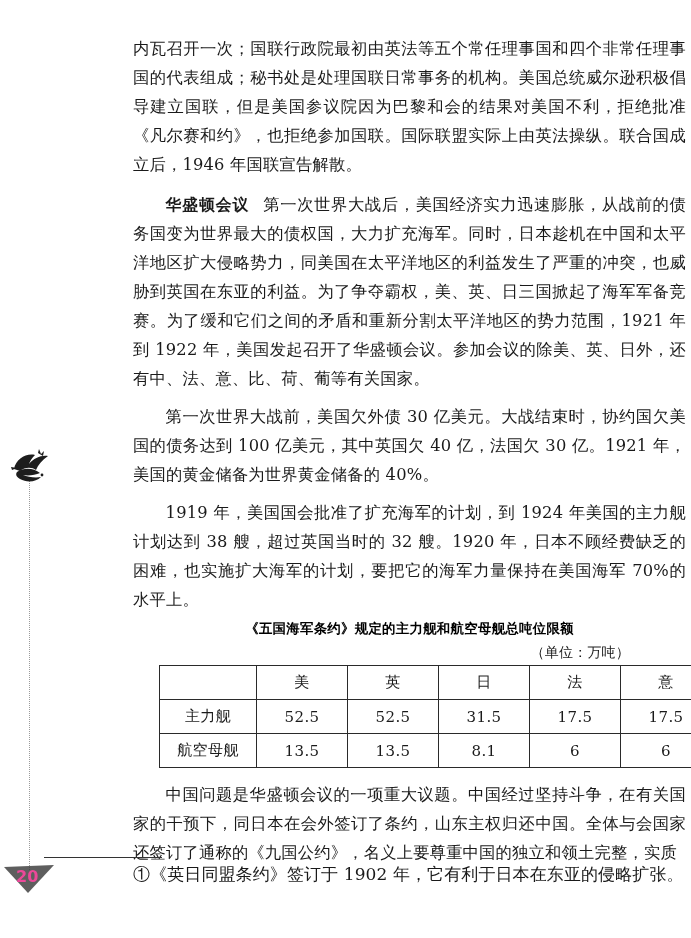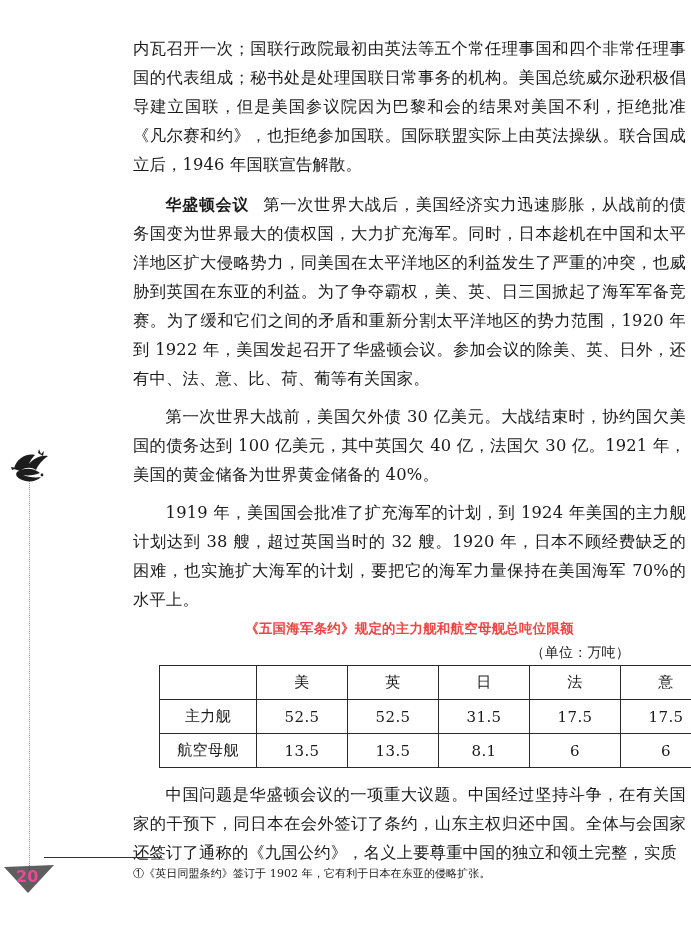--- a/index.html
+++ b/index.html
@@ -67,21 +67,21 @@
     top: 608px;
     width: 553px;
   }
   .table-caption {
     font-family: "DejaVu Sans", "Liberation Sans", sans-serif;
     font-weight: bold;
     font-size: 13.4px;
     text-align: center;
     letter-spacing: 0.3px;
     margin: 0;
-    color: #ef4444;
+    color: #000000;
   }
   .table-unit {
     font-size: 14px;
     text-align: right;
     margin: 6px 0 3px 0;
     padding-right: 56px;
     letter-spacing: 0.2px;
   }
   table.data {
     border-collapse: collapse;
@@ -103,21 +103,21 @@
   table.data col.lbl { width: 97px; }
   table.data col.dat { width: 91px; }
   td.rowlbl { font-size: 14.6px; }
 
   
   .footnote {
     position: absolute;
     left: 133px;
     top: 852px;
     width: 553px;
-    font-size: 11px;
+    font-size: 17px;
     line-height: 20px;
     letter-spacing: 0.1px;
   }
   .fn-rule {
     position: absolute;
     left: 44px;
     top: 845px;
     width: 118px;
     height: 0;
     border-top: 1.3px solid #333;
@@ -160,21 +160,21 @@
 <body>
 
 <div class="page">
 
   <div class="text-col">
 
     <p class="para">内瓦召开一次；国联行政院最初由英法等五个常任理事国和四个非常任理事国的代表组成；秘书处是处理国联日常事务的机构。美国总统威尔逊积极倡导建立国联，但是美国参议院因为巴黎和会的结果对美国不利，拒绝批准《凡尔赛和约》，也拒绝参加国联。国际联盟实际上由英法操纵。联合国成立后，1946 年国联宣告解散。</p>
 
     <div class="gap-md"></div>
 
-    <p class="para indent"><span class="run-head">华盛顿会议</span><span>第一次世界大战后，美国经济实力迅速膨胀，从战前的债务国变为世界最大的债权国，大力扩充海军。同时，日本趁机在中国和太平洋地区扩大侵略势力，同美国在太平洋地区的利益发生了严重的冲突，也威胁到英国在东亚的利益。为了争夺霸权，美、英、日三国掀起了海军军备竞赛。为了缓和它们之间的矛盾和重新分割太平洋地区的势力范围，1920 年到 1922 年，美国发起召开了华盛顿会议。参加会议的除美、英、日外，还有中、法、意、比、荷、葡等有关国家。</span></p>
+    <p class="para indent"><span class="run-head">华盛顿会议</span><span>第一次世界大战后，美国经济实力迅速膨胀，从战前的债务国变为世界最大的债权国，大力扩充海军。同时，日本趁机在中国和太平洋地区扩大侵略势力，同美国在太平洋地区的利益发生了严重的冲突，也威胁到英国在东亚的利益。为了争夺霸权，美、英、日三国掀起了海军军备竞赛。为了缓和它们之间的矛盾和重新分割太平洋地区的势力范围，1921 年到 1922 年，美国发起召开了华盛顿会议。参加会议的除美、英、日外，还有中、法、意、比、荷、葡等有关国家。</span></p>
 
     <div class="gap-sm"></div>
 
     <p class="para indent">第一次世界大战前，美国欠外债 30 亿美元。大战结束时，协约国欠美国的债务达到 100 亿美元，其中英国欠 40 亿，法国欠 30 亿。1921 年，美国的黄金储备为世界黄金储备的 40%。</p>
 
     <div class="gap-sm"></div>
 
     <p class="para indent">1919 年，美国国会批准了扩充海军的计划，到 1924 年美国的主力舰计划达到 38 艘，超过英国当时的 32 艘。1920 年，日本不顾经费缺乏的困难，也实施扩大海军的计划，要把它的海军力量保持在美国海军 70%的水平上。</p>
 
     <div class="gap-sm"></div>

